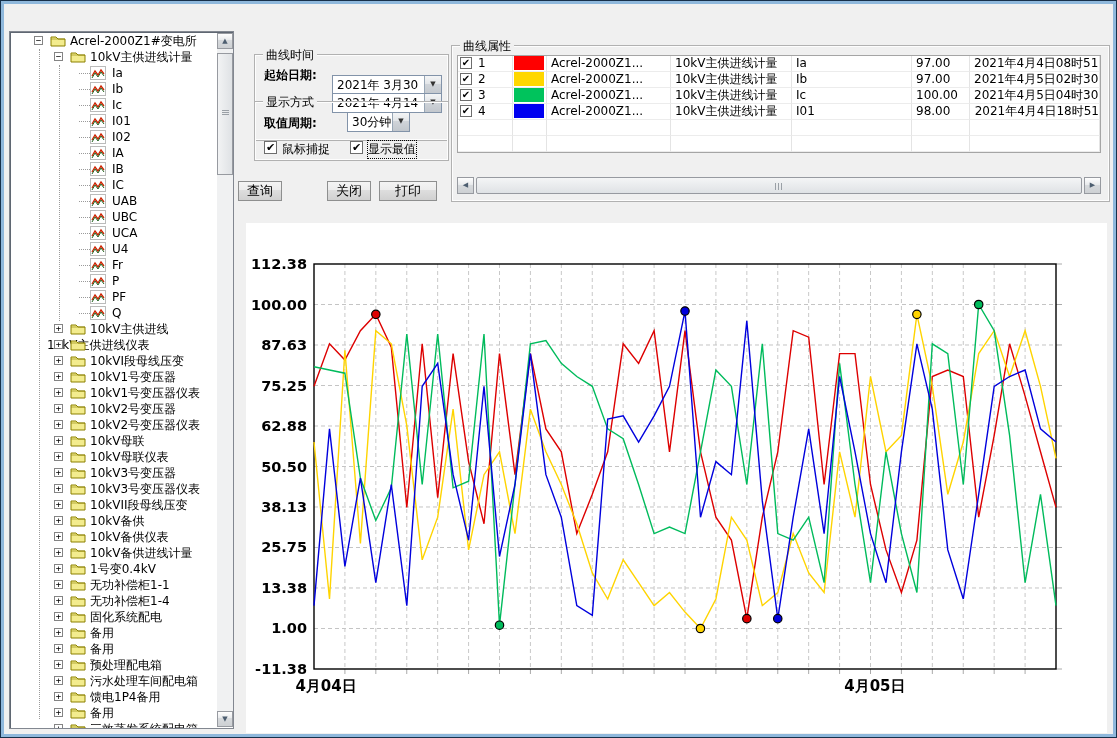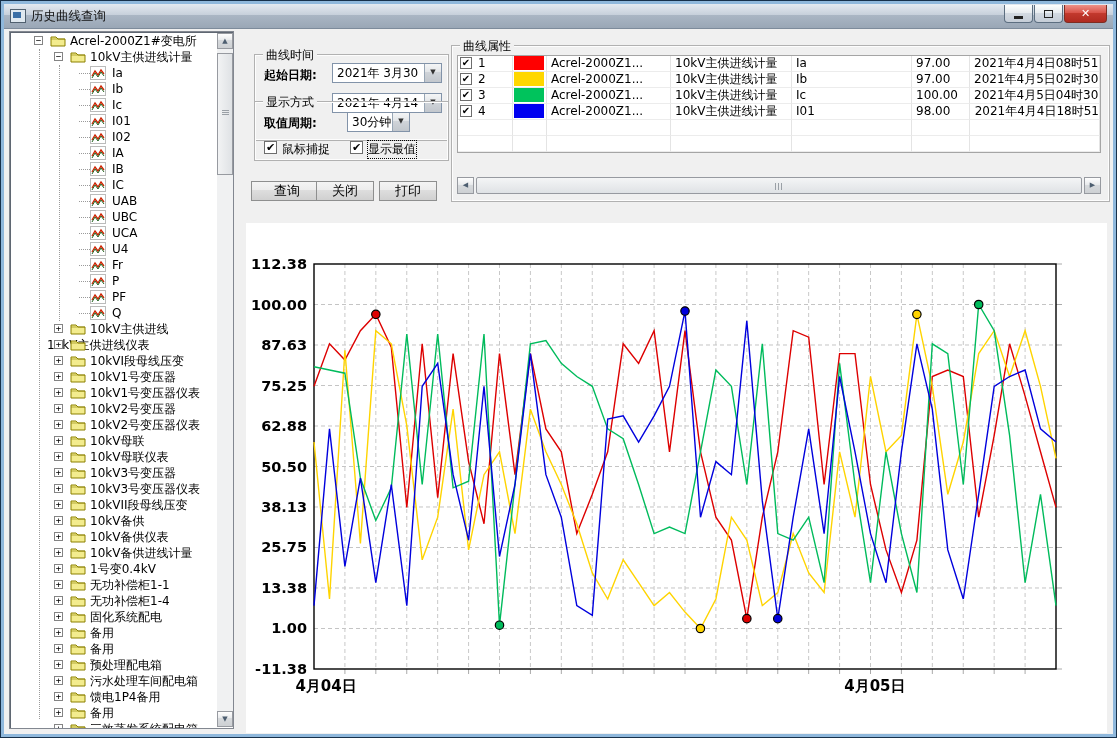--- a/index.html
+++ b/index.html
@@ -78,35 +78,20 @@
   .hsb-thumb { position:absolute; top:0; height:17px; border:1px solid #979aa0; border-radius:2px;
                background:linear-gradient(#f4f5f6,#dfe2e5); }
   .hsb-grip { position:absolute; top:5px; width:1px; height:7px; background:#9aa0a6; box-shadow:3px 0 0 #9aa0a6, 6px 0 0 #9aa0a6; }
   
   .chart-panel { position:absolute; left:242px; top:194px; width:861px; height:510px; background:#fff; }
 </style>
 </head>
 <body>
 
 <div class="window">
-  <div class="titlebar">
-    <span class="app-icon"></span>
-    <span class="title">历史曲线查询</span>
-    <div class="winbtns">
-      <div class="wbtn">
-          <span class="minglyph"></span>
-        </div>
-      <div class="wbtn">
-          <span class="restoreglyph"></span>
-        </div>
-      <div class="wbtn close">
-          <span>✕</span>
-        </div>
-    </div>
-  </div>
 
   <div class="client">
 
     <div class="tree-panel">
       <div class="tree-content" id="tree">
           <div class="guide" style="left: 29px; top: 16px; height: 670px;"></div>
           <div class="guide" style="left: 49px; top: 32px; height: 256px;"></div>
           <div class="tree-row"><span class="expand-box" style="left:24px">−</span><span class="node-icon" style="left:40px"><svg width="16" height="13">
                 <path d="M1 3 L6 3 L8 5 L15 5 L15 12 L1 12 Z" fill="#f3ec8e" stroke="#8b8000" stroke-width="1"></path>
                 <path d="M1 5 L15 5" stroke="#8b8000" stroke-width="0.6"></path>
@@ -305,21 +290,21 @@
         <div class="sb-thumb" style="top:20px;height:122px">
           <div class="sb-grip" style="top:56px"></div>
         </div>
         <div class="sb-btn" style="bottom:0">▼</div>
       </div>
     </div>
 
     <div class="group" style="left:250px;top:25px;width:195px;height:87px">
       <span class="group-label">曲线时间</span>
       <span class="form-label" style="left:9px;top:12px">起始日期:</span>
-      <div class="combo" style="left:77px;top:8px;width:110px;height:20px">
+      <div class="combo" style="left:77px;top:20px;width:110px;height:20px">
         <span class="ct">2021年 3月30</span>
         <span class="cbtn">▼</span>
       </div>
       <span class="form-label" style="left:9px;top:42px">结束日期:</span>
       <div class="combo" style="left:77px;top:38px;width:110px;height:20px">
         <span class="ct">2021年 4月14</span>
         <span class="cbtn">▼</span>
       </div>
     </div>
 
@@ -329,22 +314,22 @@
       <div class="combo" style="left:92px;top:10px;width:63px;height:20px">
         <span class="ct">30分钟</span>
         <span class="cbtn">▼</span>
       </div>
       <span class="checkbox" style="left:9px;top:39px">✔</span>
       <span class="cb-label" style="left:27px;top:39px">鼠标捕捉</span>
       <span class="checkbox" style="left:95px;top:39px">✔</span>
       <span class="cb-label focused" style="left:113px;top:39px">显示最值</span>
     </div>
 
-    <div class="btn" style="left:247px;top:152px;width:72px">查询</div>
-    <div class="btn" style="left:312px;top:152px;width:58px">关闭</div>
+    <div class="btn" style="left:234px;top:152px;width:44px">查询</div>
+    <div class="btn" style="left:323px;top:152px;width:44px">关闭</div>
     <div class="btn" style="left:375px;top:152px;width:58px">打印</div>
 
     <div class="group" style="left:447px;top:16px;width:659px;height:157px">
       <span class="group-label">曲线属性</span>
       <div class="ctable" id="ctable">
           <div class="trow">
             <div class="td" style="width: 55px;"><span class="rowcb">✔</span><span class="idx">1</span></div>
             <div class="td" style="width: 34px;">
               <span class="swatch" style="background:#ff0000"></span>
             </div>

